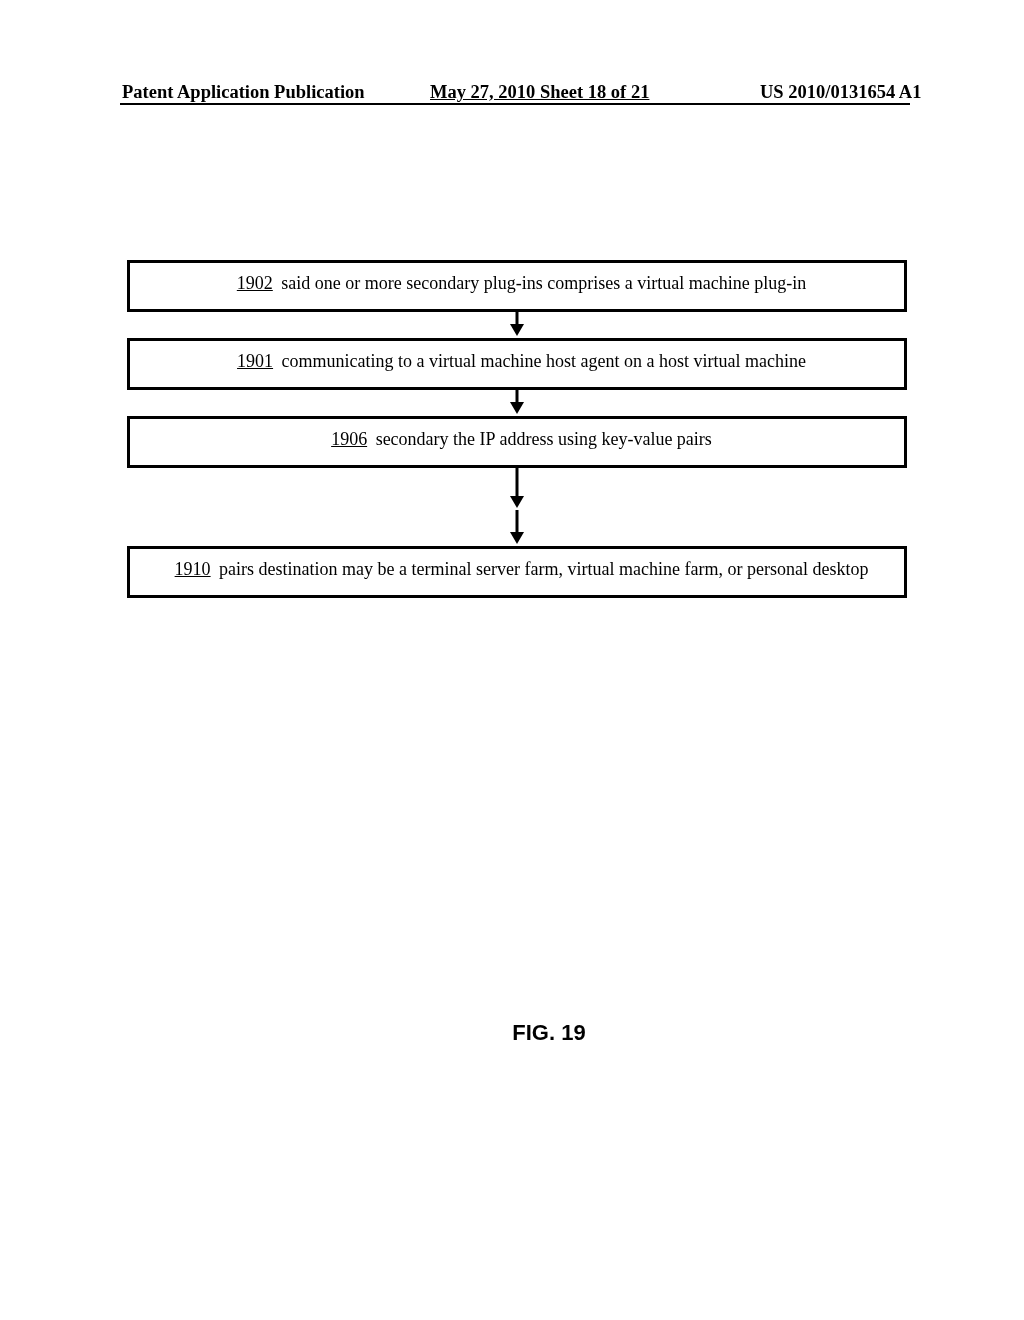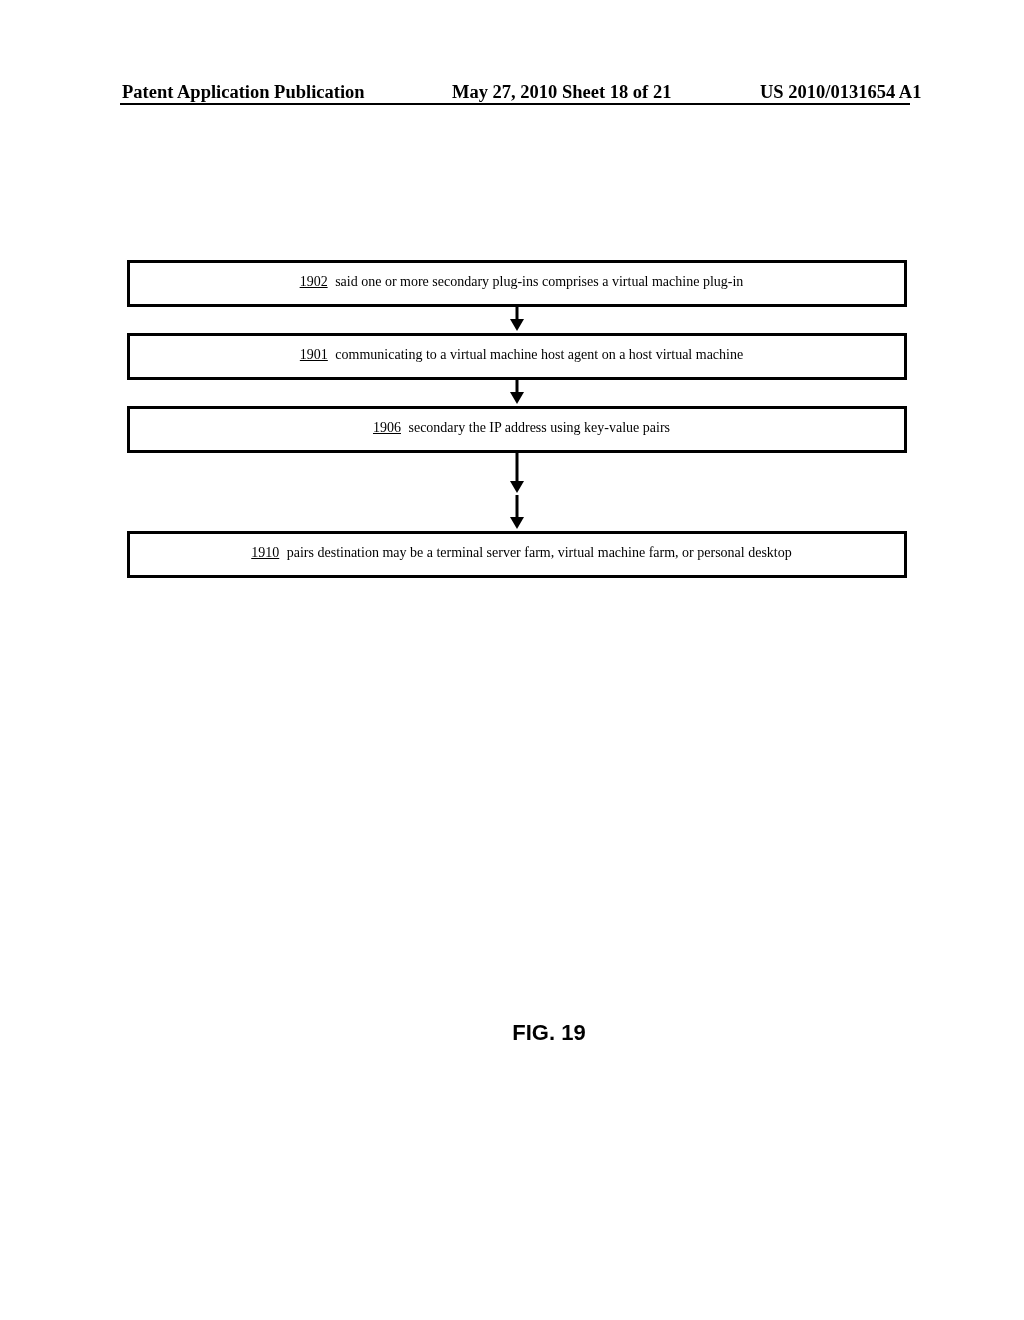--- a/index.html
+++ b/index.html
@@ -25,21 +25,22 @@
     right: 0;
     font-size: 18.5px;
     font-weight: bold;
   }
   .header-left {
     position: absolute;
     left: 122px;
   }
   .header-mid {
     position: absolute;
-    left: 452px;
+    left: 430px;
+    text-decoration: underline;
   }
   .header-right {
     position: absolute;
     left: 760px;
     font-family: Liberation Serif, serif;
   }
   .header-line {
     position: absolute;
     top: 103px;
     left: 120px;
@@ -50,21 +51,21 @@
   .flow {
     position: absolute;
     left: 127px;
     top: 260px;
     width: 780px;
   }
   .fc-box {
     border: 3px solid #000;
     padding: 10px 16px 14px 25px;
     text-align: center;
-    font-size: 14px;
+    font-size: 18px;
     line-height: 1.22;
     box-sizing: border-box;
     width: 780px;
   }
   .fc-ref {
     text-decoration: underline;
     margin-right: 4px;
   }
   .arrow {
     width: 780px;

